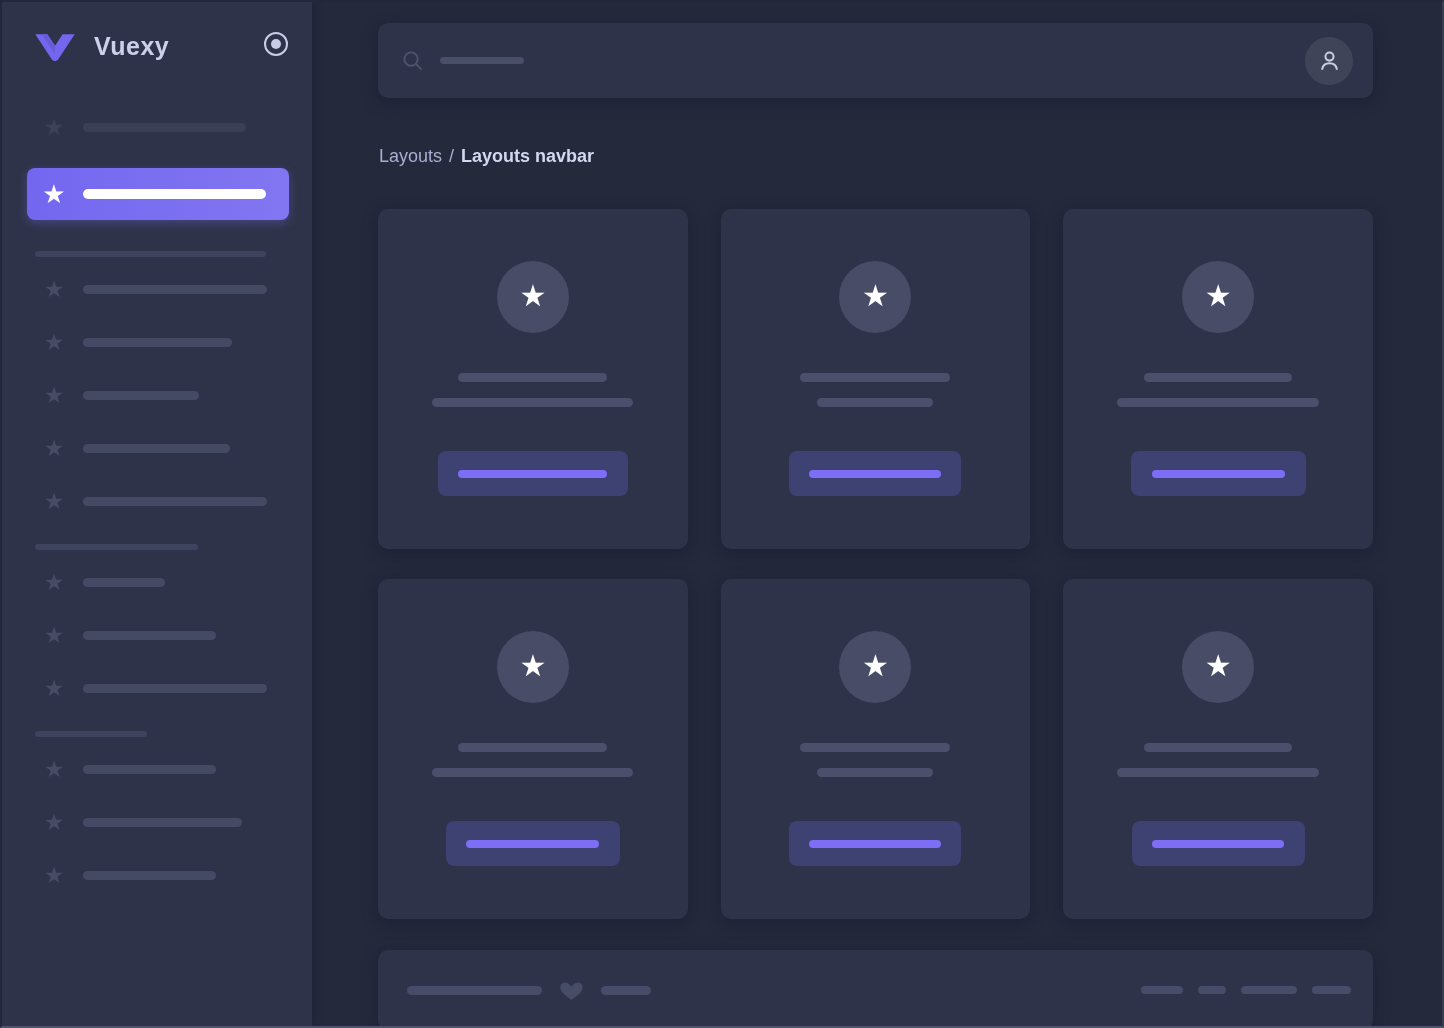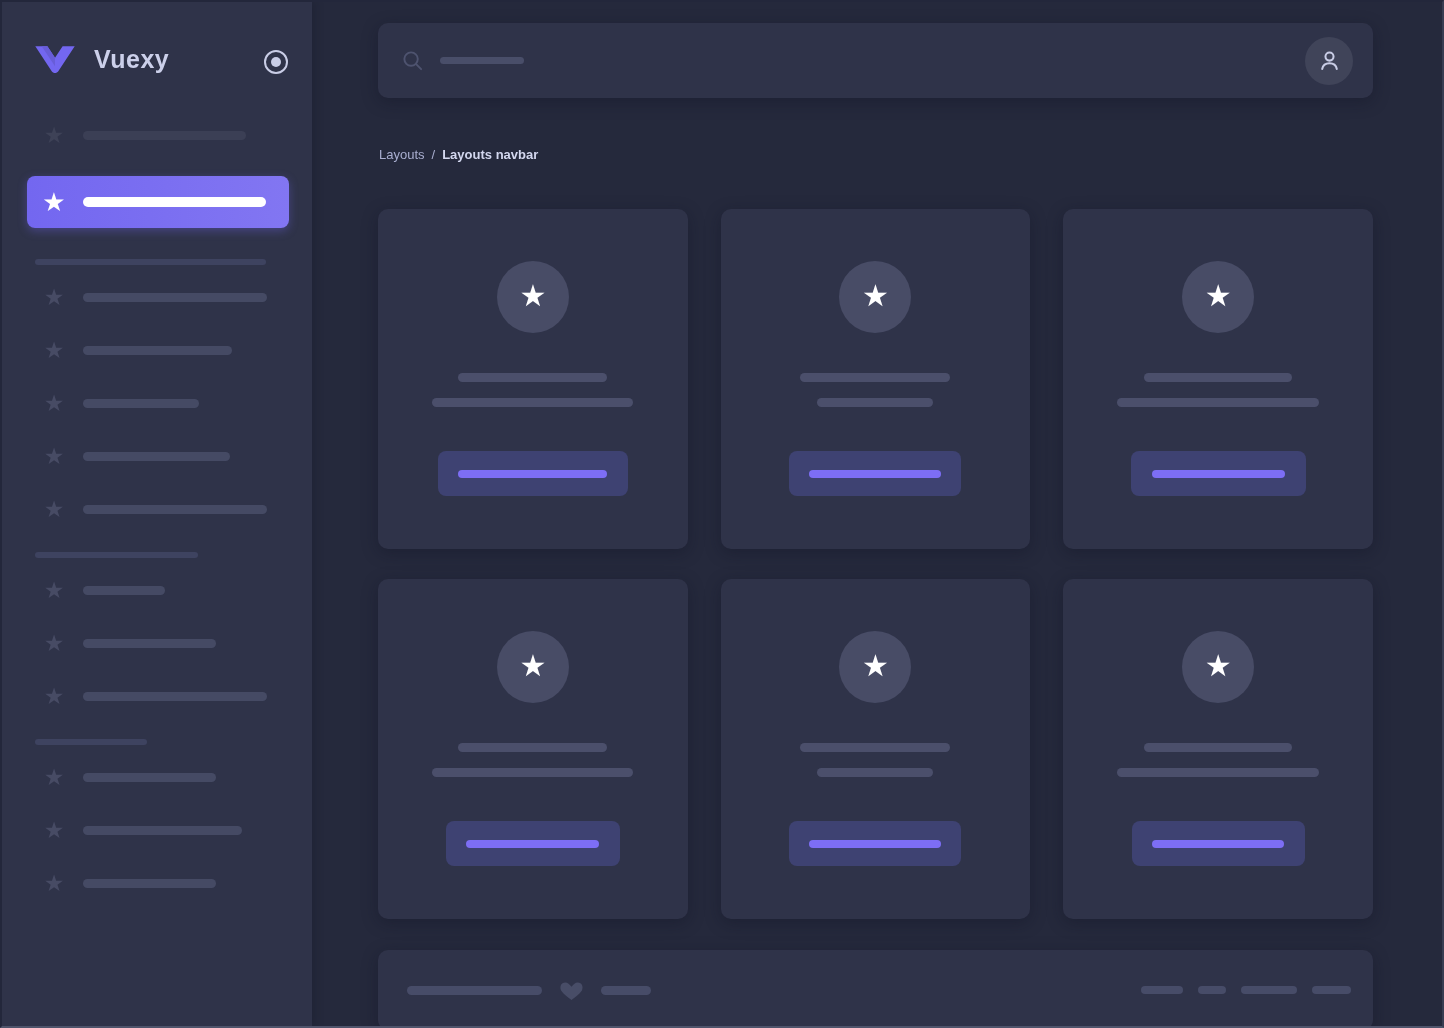--- a/index.html
+++ b/index.html
@@ -17,21 +17,21 @@
     border-right-color: #383d52;
     overflow: hidden;
   }
   
   .sidebar {
     position: absolute; left: 0; top: 0; bottom: 0; width: 310px;
     background: var(--panel-bg, #2f3349);
     padding-top: 30px;
     box-shadow: 3px 0 8px rgba(15,18,34,.25);
   }
-  .logo-row { display: flex; align-items: flex-end; height: 42px; margin: 0 24px 12px 31px; }
+  .logo-row { display: flex; align-items: flex-start; height: 42px; margin: 0 24px 4px 31px; }
   .logo-mark { display:flex; align-items:center; }
   .logo-text {
     margin-left: 17px; font-size: 25px; font-weight: bold;
     color: #ccd0ea; letter-spacing: .5px; flex: 1;
   }
   .pin-toggle {
     width: 24px; height: 24px; border: 2px solid #c9cde6; border-radius: 50%;
     display: flex; align-items: center; justify-content: center; cursor: pointer;
   }
   .pin-toggle .dot { width: 10px; height: 10px; border-radius: 50%; background: #c9cde6; }
@@ -53,21 +53,21 @@
   
   .main { position: absolute; left: 310px; top: 0; right: 0; bottom: 0; padding: 21px 69px 0 66px; }
   .card { background: var(--panel-bg, #2f3349); border-radius: 10px; box-shadow: 0 4px 16px rgba(15,18,34,.35); }
   .navbar { height: 75px; display: flex; align-items: center; padding: 0 20px 0 23px; }
   .search { display: flex; align-items: center; flex: 1; cursor: text; }
   .search-bar { width: 84px; height: 7px; border-radius: 4px; background: #494e69; margin-left: 16px; }
   .avatar {
     width: 48px; height: 48px; border-radius: 50%; background: #404459;
     display: flex; align-items: center; justify-content: center; cursor: pointer;
   }
-  .breadcrumb { margin: 49px 0 43px 1px; font-size: 13px; height: 19px; display: flex; }
+  .breadcrumb { margin: 49px 0 43px 1px; font-size: 18px; height: 19px; display: flex; align-items: center; }
   .bc-light { color: #a9aed0; }
   .bc-sep { color: #a9aed0; margin: 0 7px; }
   .bc-current { color: #d3d7ef; font-weight: bold; }
   
   .grid { display: grid; grid-template-columns: repeat(3, 1fr); gap: 30px 33px; }
   .sk-card { height: 340px; display: flex; flex-direction: column; align-items: center; }
   .c-avatar {
     width: 72px; height: 72px; border-radius: 50%; background: #484c66;
     margin-top: 52px; display: flex; align-items: center; justify-content: center;
   }

